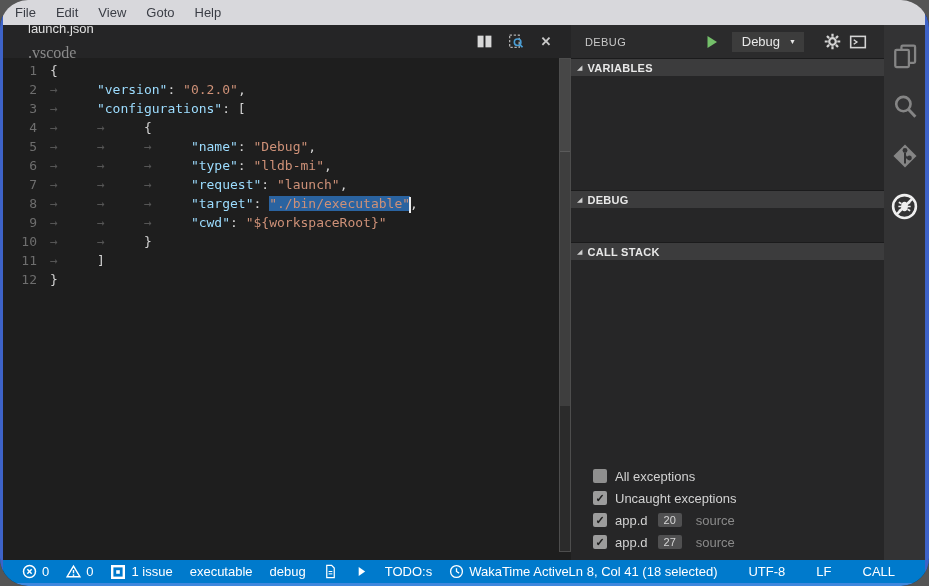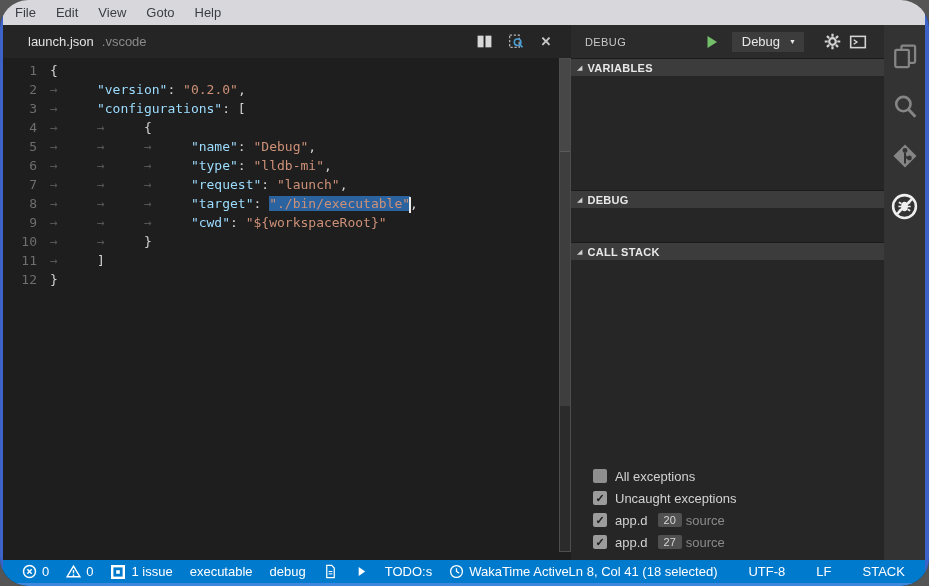--- a/index.html
+++ b/index.html
@@ -16,23 +16,23 @@
   
   .menubar {
     position:absolute; left:3px; right:4px; top:0; height:25px;
     background:#d8d8dc; display:flex; align-items:center; padding-left:2px;
   }
   .menu-item { padding:0 10px; font-size:13px; color:#3a3d45; cursor:default; }
 
   
   .editor-region { position:absolute; left:3px; top:25px; width:568px; bottom:26px; background:#1e1e1e; }
   .tabbar { height:33px; background:#252526; display:flex; align-items:center; }
-  .tab { display:flex; align-items:baseline; gap:8px; padding-left:25px; }
+  .tab { display:flex; align-items:baseline; gap:8px; padding-left:25px;flex-direction:column; }
   .tab-name { color:#e2e2e2; font-size:13px; }
-  .tab-folder { color:#8a8a8a; font-size:13px; }
+  .tab-folder { color:#8a8a8a; font-size:16px;font-family:Liberation Serif, serif; }
   .editor-actions { margin-left:auto; display:flex; align-items:center; gap:13px; padding-right:16px; }
   .editor-actions .icon { width:18px; height:18px; display:flex; align-items:center; justify-content:center; }
   .close-glyph { color:#c9c9c9; font-size:13px; font-weight:bold; }
 
   .code { position:relative; padding-top:3px; font-family:"DejaVu Sans Mono", monospace; font-size:13px; }
   .code-line { display:flex; height:19px; line-height:19px; white-space:pre; }
   .ln { flex:none; width:47px; padding-right:13px; text-align:right; color:#6e6e6e; }
   .ws { color:#555; }
   .tok-key { color:#9cdcfe; }
   .tok-str { color:#ce9178; }
@@ -68,21 +68,21 @@
   .body-callstack { height:189px; }
   .body-breakpoints { flex:1; padding-top:16px; }
 
   .bp-row { height:22px; display:flex; align-items:center; padding-left:22px; font-size:13px; color:#d2d2d2; }
   .bp-check { flex:none; width:14px; height:14px; margin-right:8px; border-radius:2px;
               background:#9c9c9c; color:#1f1f1f; font-size:11px; font-weight:bold;
               line-height:14px; text-align:center; }
   .bp-check.unchecked { background:#8f8f8f; color:transparent; }
   .bp-badge { margin-left:10px; background:#505051; color:#d6d6d6; font-size:11px;
               padding:1px 6px; border-radius:2px; }
-  .bp-suffix { margin-left:4px; color:#8a8a8a; }
+  .bp-suffix { margin-left:14px; color:#8a8a8a; }
 
   
   .activitybar { position:absolute; left:884px; top:25px; width:41px; bottom:26px; background:#333334;
                  display:flex; flex-direction:column; align-items:center; padding-top:17px; gap:22px; }
   .ab-item { width:28px; height:28px; display:flex; align-items:center; justify-content:center; }
 
   
   .statusbar { position:absolute; left:0; right:0; bottom:3px; height:23px; background:#007acc;
                display:flex; align-items:center; color:#fff; font-size:13px;
                padding:0 14px 0 22px; z-index:30; }
@@ -346,21 +346,21 @@
         <span class="sb-item">
           <span>Ln 8, Col 41 (18 selected)</span>
         </span>
         <span class="sb-item">
           <span>UTF-8</span>
         </span>
         <span class="sb-item">
           <span>LF</span>
         </span>
         <span class="sb-item">
-          <span>STACK</span>
+          <span>CALL</span>
         </span>
         <span class="sb-item">
           <span style="display: inline-flex; align-items: center;">
             <svg viewBox="0 0 16 16" width="16" height="16">
               <circle cx="8" cy="8" r="6.6" fill="#fff"></circle>
               <circle cx="5.7" cy="6.2" r="1.05" fill="#007acc"></circle>
               <circle cx="10.3" cy="6.2" r="1.05" fill="#007acc"></circle>
               <path d="M4.9 9.4 C6.1 11.5 9.9 11.5 11.1 9.4" fill="none" stroke="#007acc" stroke-width="1.3"></path>
             </svg>
           </span>

